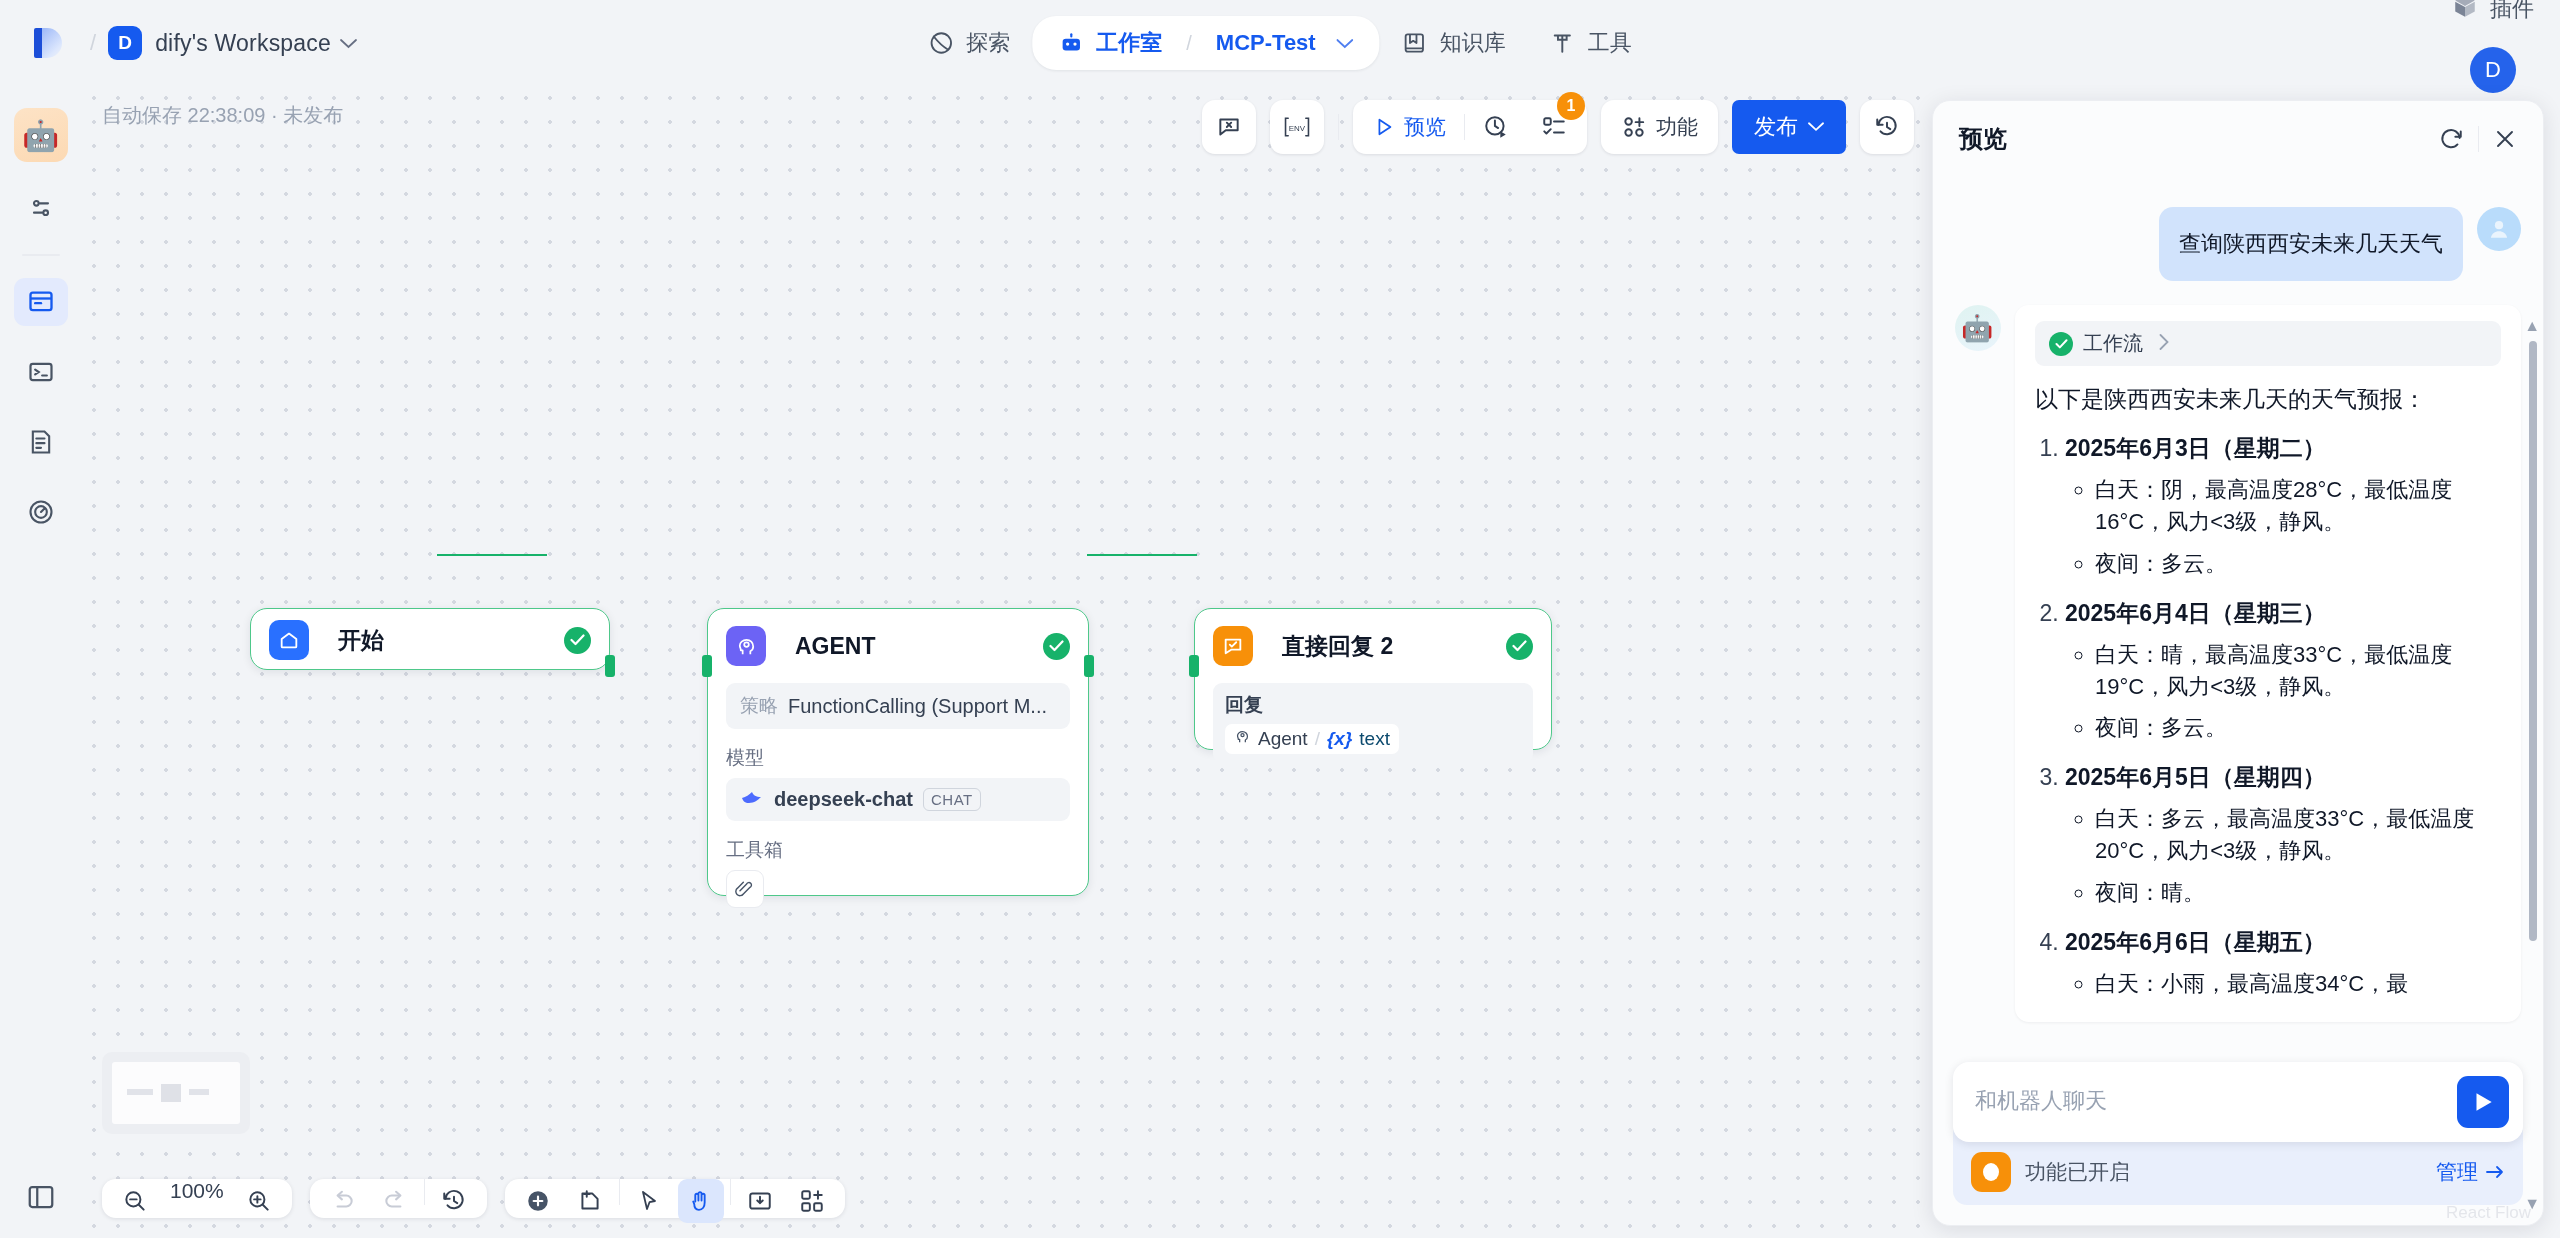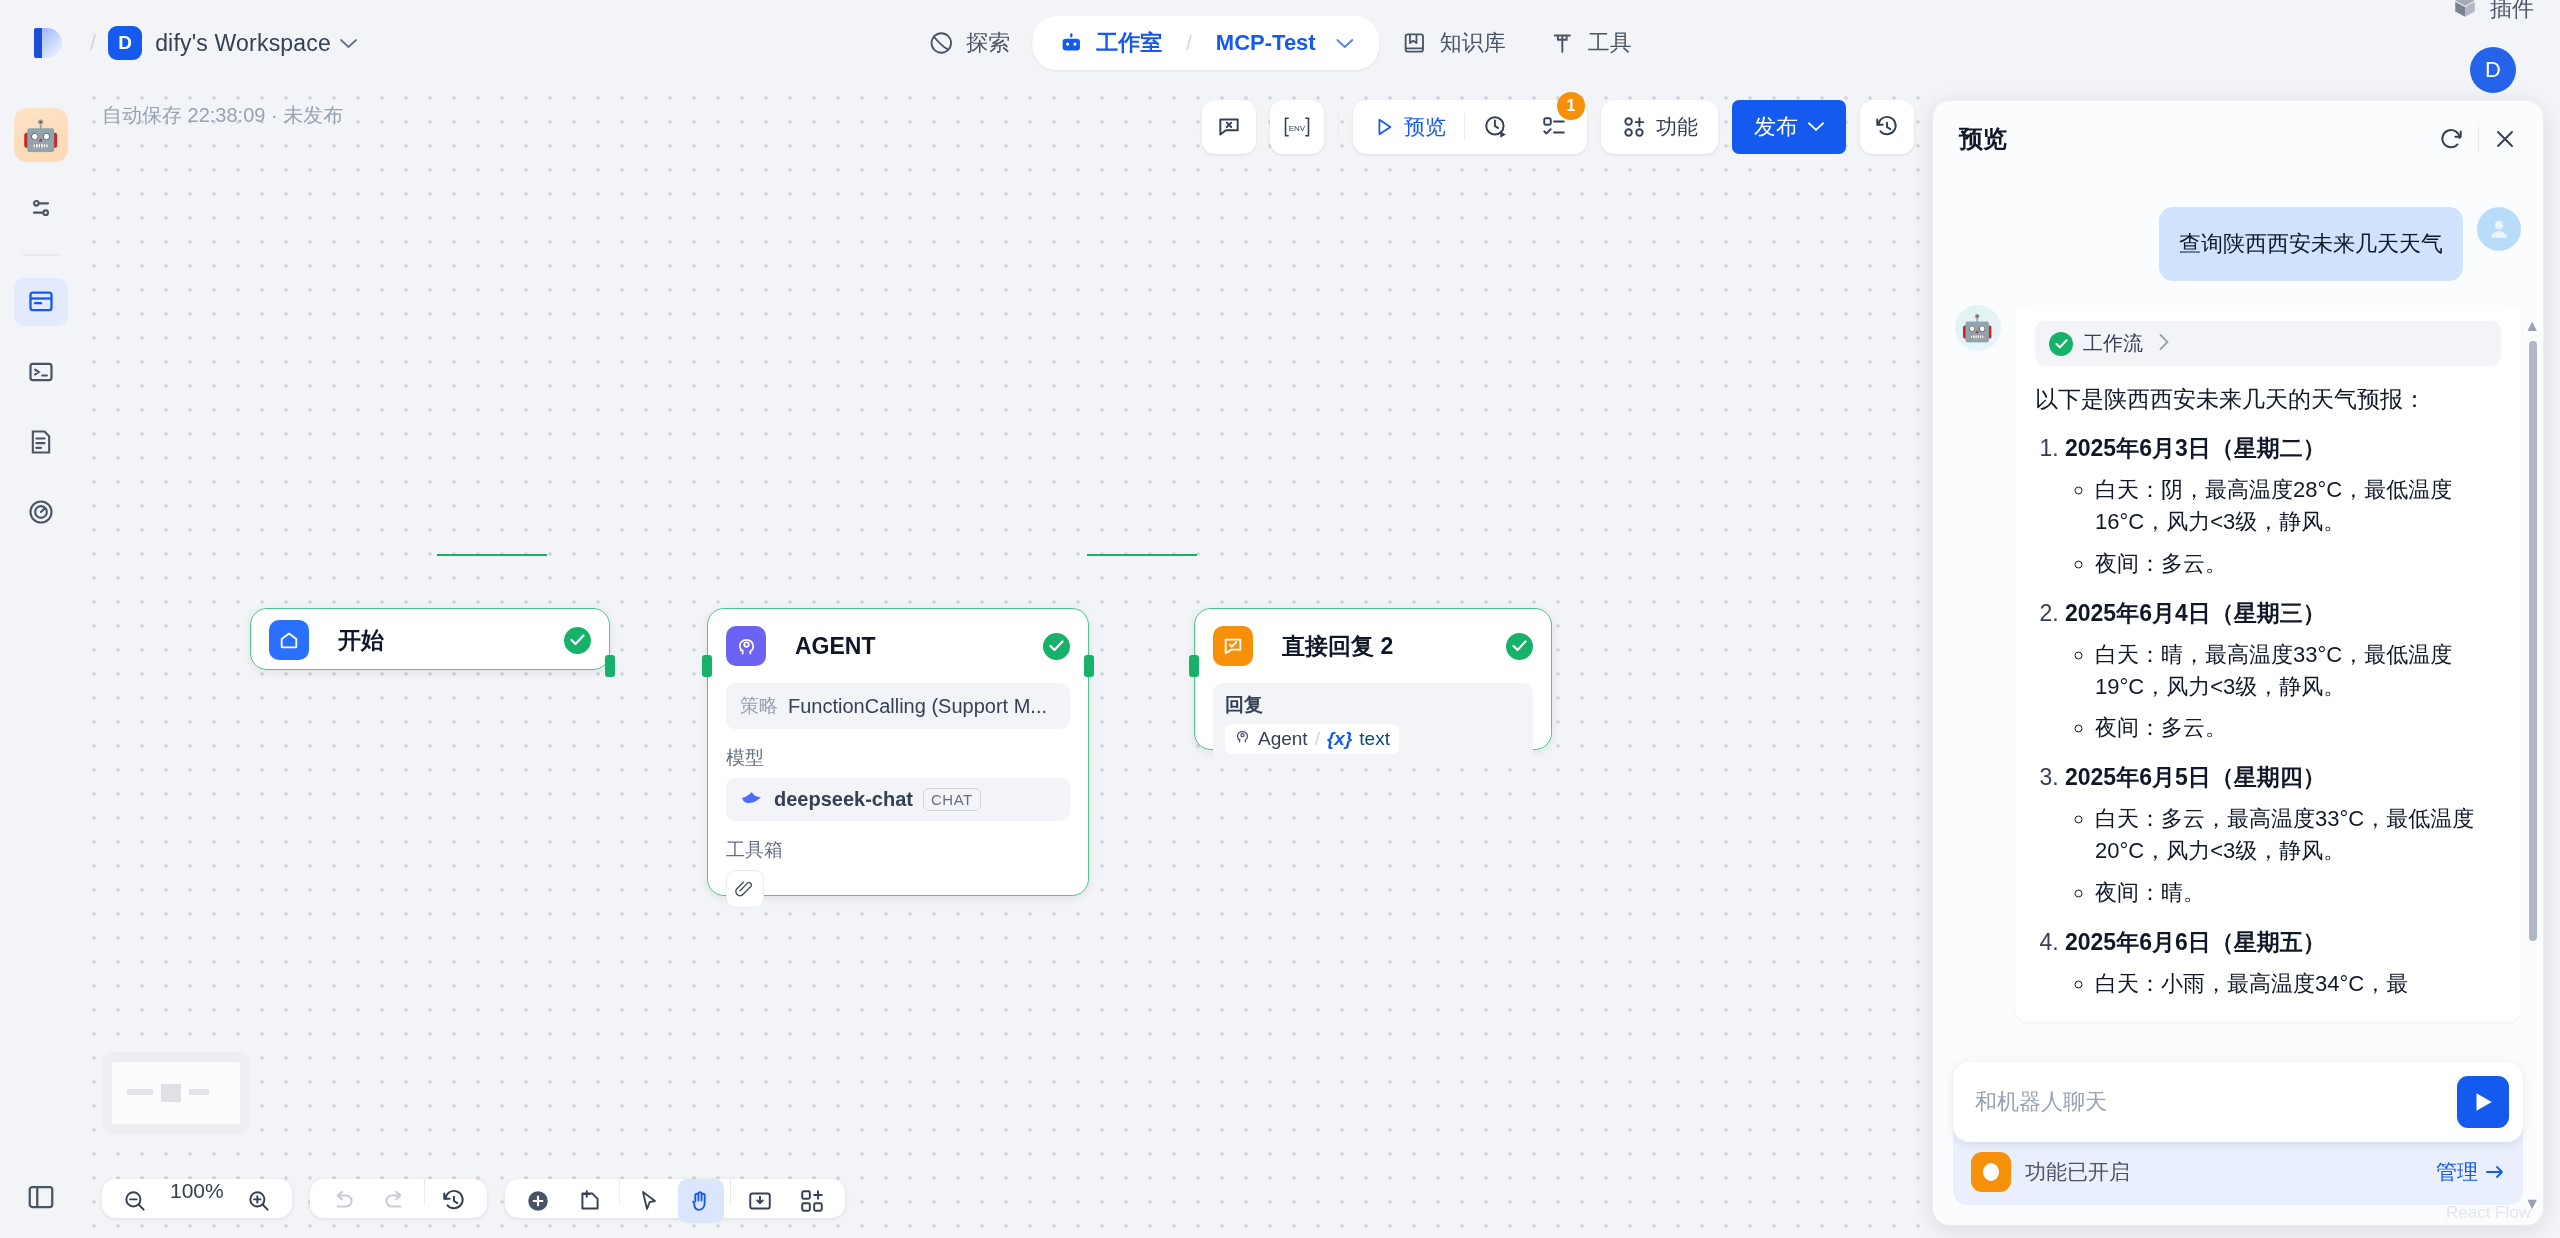--- a/index.html
+++ b/index.html
@@ -251,21 +251,21 @@
   }
   .feat-label { font-size: 21px; color: #495464; flex: 1; }
   .feat-manage { font-size: 21px; color: #155aef; display: flex; align-items: center; gap: 7px; cursor: pointer; }
   .pv-input {
     position: relative; z-index: 2; background: #fff; border-radius: 16px;
     box-shadow: 0 2px 10px rgba(16,24,40,.10); display: flex; align-items: center;
     padding: 14px 14px 14px 22px; gap: 14px;
   }
   .pv-input input {
     border: 0; outline: 0; flex: 1; font-size: 22px; color: #354052;
-    font-family: Liberation Serif, serif; background: transparent;
+    font-family: Liberation Mono, monospace; background: transparent;
   }
   .pv-input input::placeholder { color: #98a2b2; }
   .send-btn {
     width: 52px; height: 52px; border-radius: 11px; background: #155aef;
     display: flex; align-items: center; justify-content: center; cursor: pointer;
   }
   .pv-scrollbar {
     position: absolute; right: 6px; top: 240px; width: 8px; height: 600px;
     background: #98a2b2; border-radius: 5px; opacity: .75;
   }

